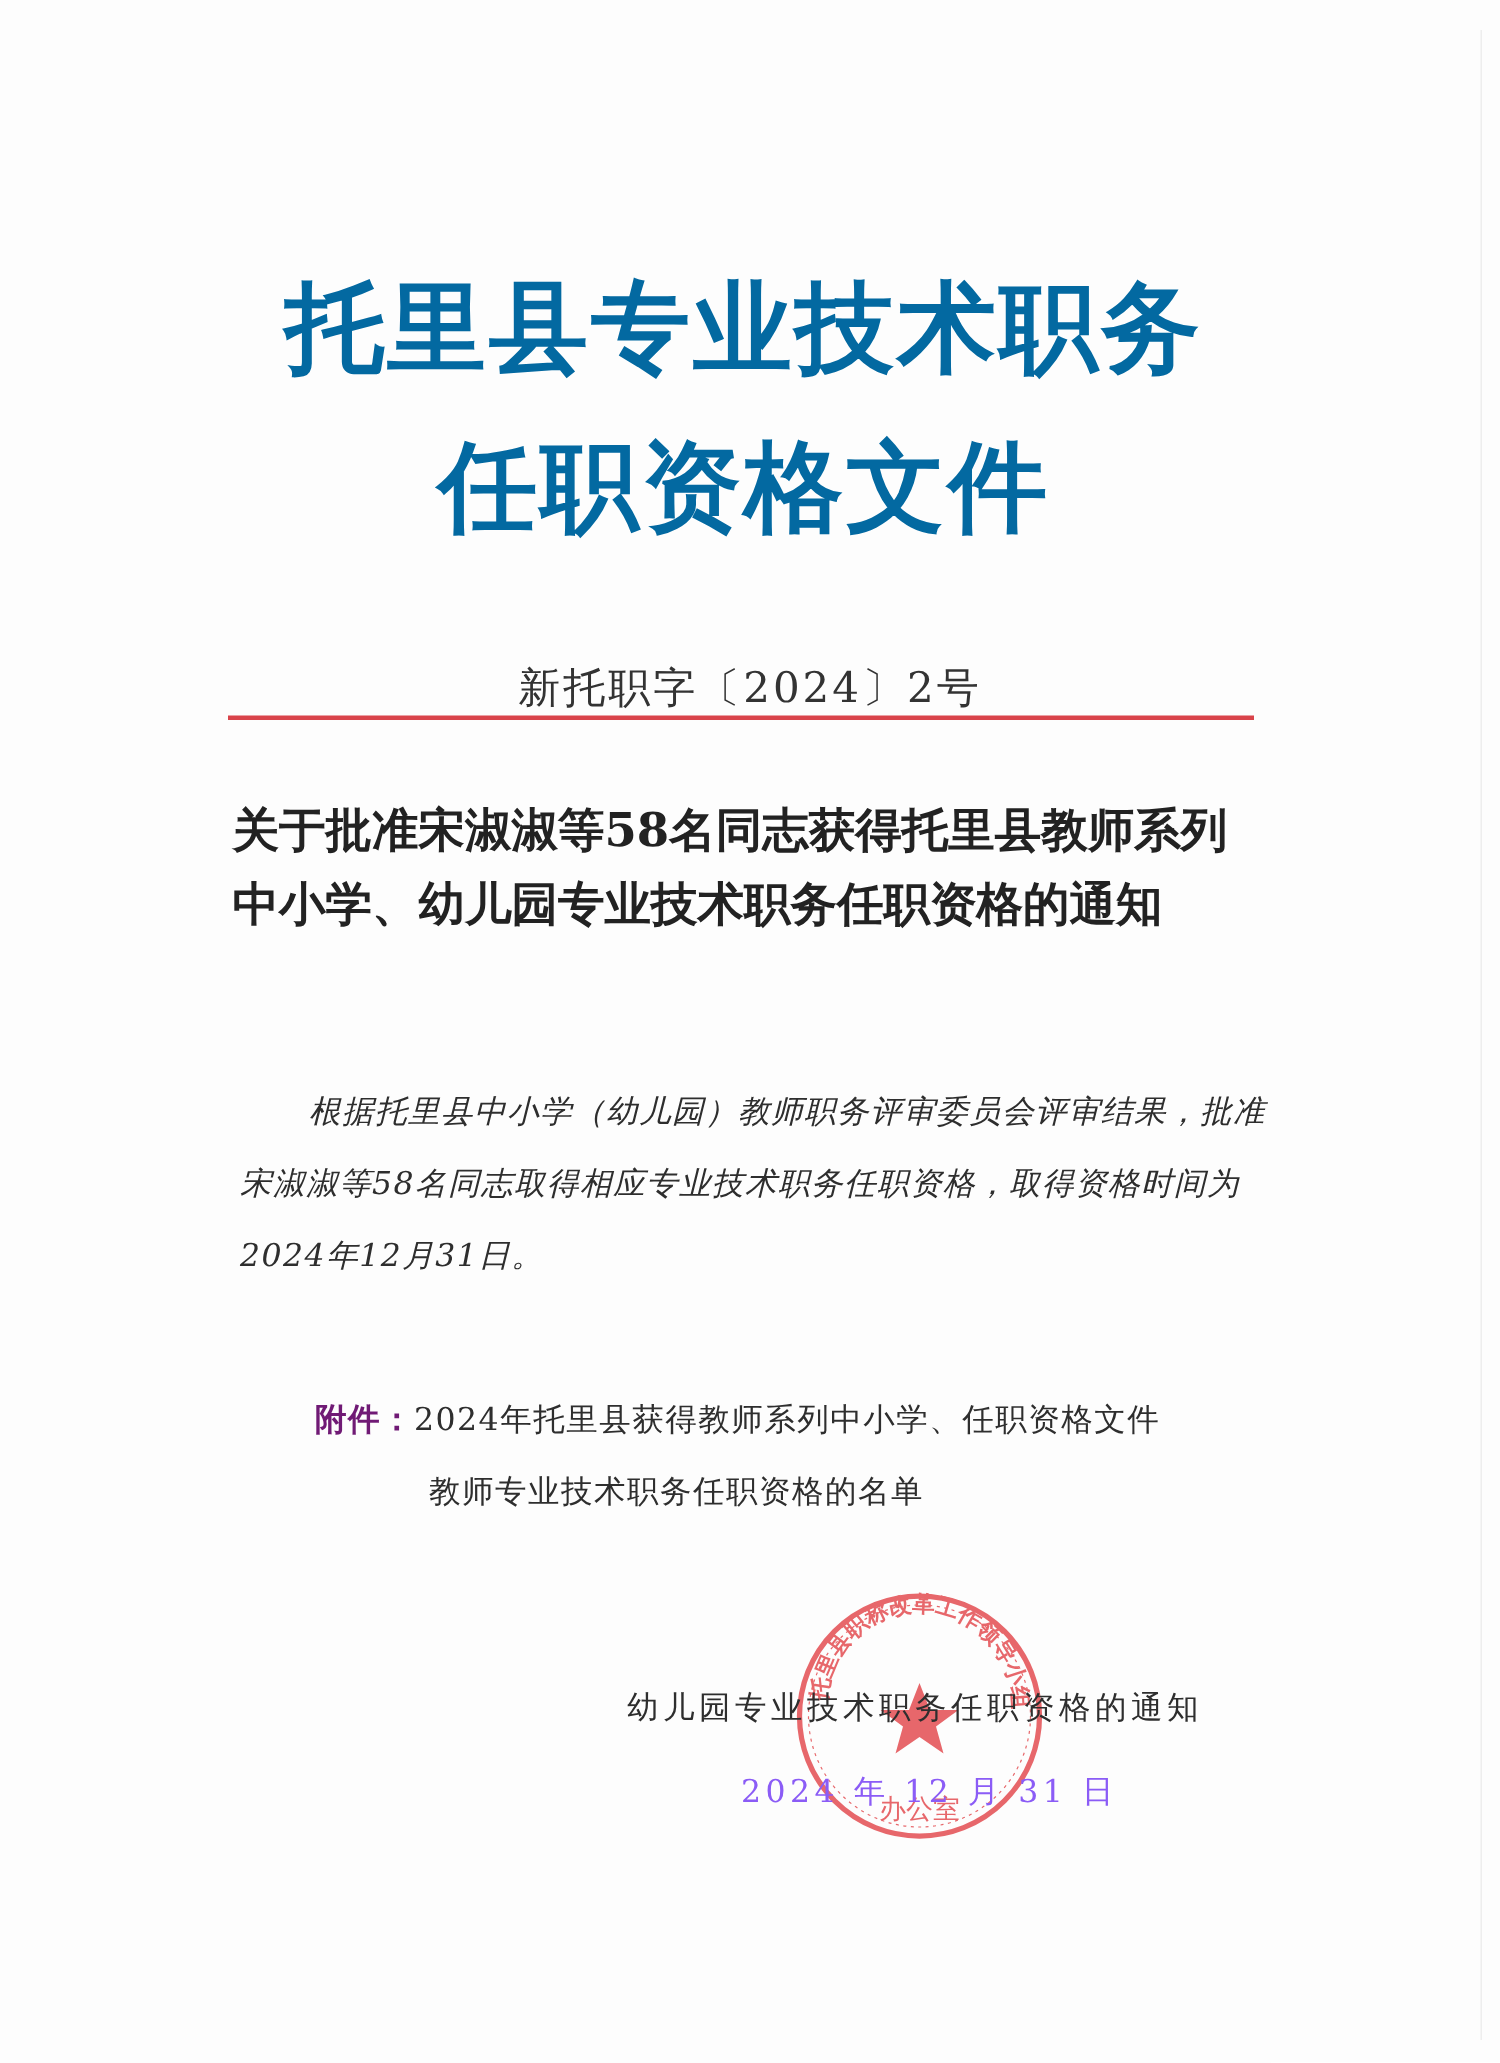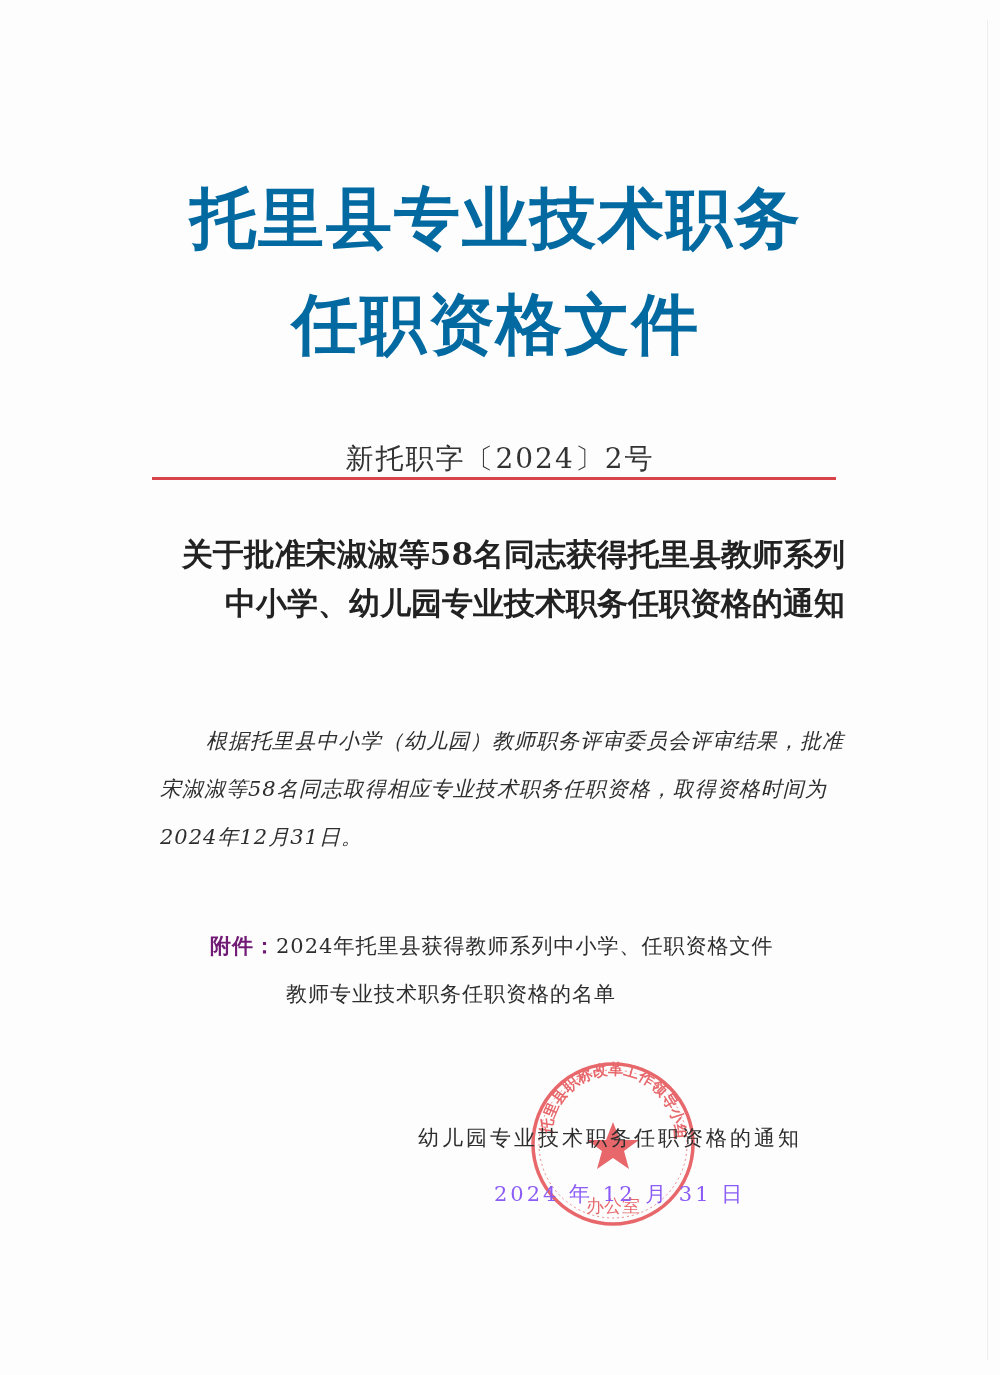--- a/index.html
+++ b/index.html
@@ -62,21 +62,21 @@
       left: 152px;
       width: 684px;
       height: 3px;
       background: #d9434a;
     }
     .notice-title {
       position: absolute;
       top: 530px;
       left: 155px;
       width: 690px;
-      text-align: right;
+      text-align: left;
       font-family: "DejaVu Serif", "Liberation Serif", serif;
       font-weight: bold;
       font-size: 31px;
       line-height: 49px;
       color: #222;
     }
     .body-text {
       position: absolute;
       left: 160px;
       width: 684px;

